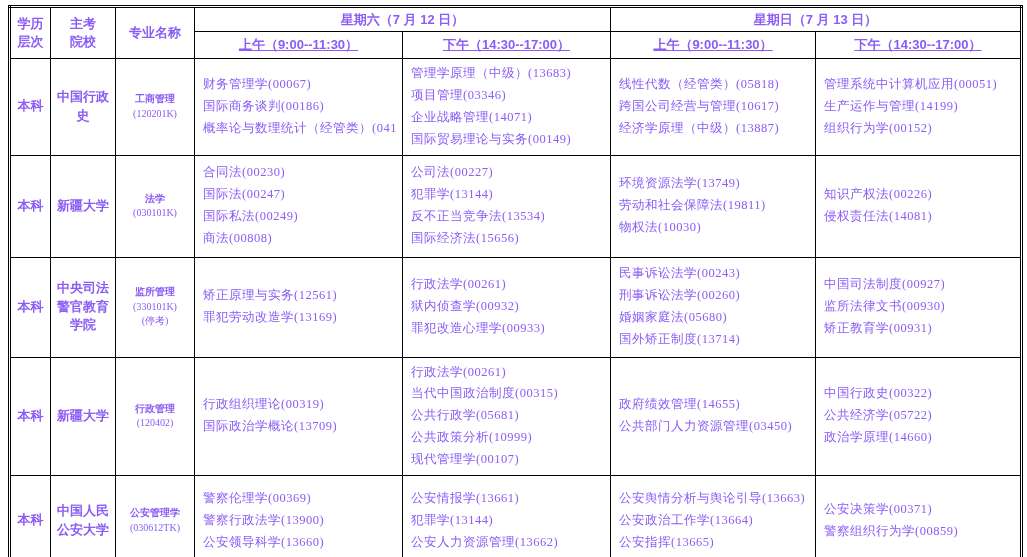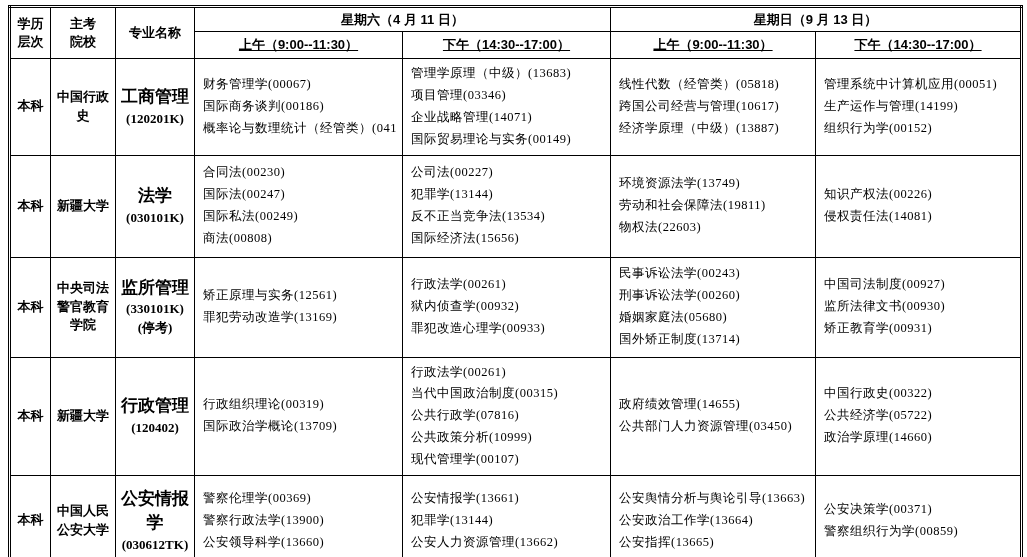--- a/index.html
+++ b/index.html
@@ -1,42 +1,42 @@
 <!DOCTYPE html>
 <html><head>
 <meta charset="utf-8">
 <style>
   html,body{margin:0;padding:0;background:#fff;}
   .page{
     width:1027px;height:557px;box-sizing:border-box;
     padding:5px 7px 5px 8px;background:#fff;
-    font-family:"Liberation Serif","DejaVu Serif",serif;color:#000000;
+    font-family:"Liberation Serif","DejaVu Serif",serif;color:#8b5cf6;
   }
   table.schedule{
     border-collapse:collapse;table-layout:fixed;
     width:1012px;height:547px;
     border:3px double #000;
   }
   th,td{border:1px solid #000;vertical-align:middle;box-sizing:border-box;padding:2px 4px;}
   thead th{
     font-family:"Liberation Sans","DejaVu Sans",sans-serif;
     font-weight:bold;font-size:13px;text-align:center;
     white-space:pre-line;line-height:1.35;padding:1px 2px;
   }
   tr.day-row{height:25px;}
   tr.session-row{height:27px;text-decoration:underline;}
   td.meta{
     font-family:"Liberation Sans","DejaVu Sans",sans-serif;
     font-weight:bold;font-size:13px;text-align:center;line-height:1.45;
   }
-  td.major .major-name{font-size:17px;}
+  td.major .major-name{font-size:10px;}
   td.major .major-code,
   td.major .major-note{
     font-family:"Liberation Serif","DejaVu Serif",serif;
-    font-weight:bold;font-size:13px;
+    font-weight:normal;font-size:10px;
   }
   td.session{
     font-size:12.5px;text-align:left;vertical-align:middle;
     padding:4px 6px 4px 8px;letter-spacing:0.5px;
   }
   .course{line-height:1.75;white-space:nowrap;overflow:hidden;}
   tbody tr:nth-child(1){height:95px;}
   tbody tr:nth-child(2){height:102px;}
   tbody tr:nth-child(3){height:100px;}
   tbody tr:nth-child(4){height:106px;}
@@ -56,22 +56,22 @@
       <col style="width:205px">
       <col style="width:206px">
     </colgroup>
     <thead>
       <tr class="day-row">
         <th rowspan="2">学历
 层次</th>
         <th rowspan="2">主考
 院校</th>
         <th rowspan="2">专业名称</th>
-        <th colspan="2">星期六（4 月 11 日）</th>
-        <th colspan="2">星期日（9 月 13 日）</th>
+        <th colspan="2">星期六（7 月 12 日）</th>
+        <th colspan="2">星期日（7 月 13 日）</th>
       </tr>
       <tr class="session-row">
         <th>上午（9:00--11:30）</th>
         <th>下午（14:30--17:00）</th>
         <th>上午（9:00--11:30）</th>
         <th>下午（14:30--17:00）</th>
       </tr>
     </thead>
     <tbody>
         <tr>
@@ -118,21 +118,21 @@
           </td>
           <td class="session">
             <div class="course">公司法(00227)</div>
             <div class="course">犯罪学(13144)</div>
             <div class="course">反不正当竞争法(13534)</div>
             <div class="course">国际经济法(15656)</div>
           </td>
           <td class="session">
             <div class="course">环境资源法学(13749)</div>
             <div class="course">劳动和社会保障法(19811)</div>
-            <div class="course">物权法(22603)</div>
+            <div class="course">物权法(10030)</div>
           </td>
           <td class="session">
             <div class="course">知识产权法(00226)</div>
             <div class="course">侵权责任法(14081)</div>
           </td>
         </tr>
         <tr>
           <td class="meta">本科</td>
           <td class="meta">中央司法警官教育学院</td>
           <td class="meta major">
@@ -168,39 +168,39 @@
             <div class="major-name">行政管理</div>
             <div class="major-code">(120402)</div>
           </td>
           <td class="session">
             <div class="course">行政组织理论(00319)</div>
             <div class="course">国际政治学概论(13709)</div>
           </td>
           <td class="session">
             <div class="course">行政法学(00261)</div>
             <div class="course">当代中国政治制度(00315)</div>
-            <div class="course">公共行政学(07816)</div>
+            <div class="course">公共行政学(05681)</div>
             <div class="course">公共政策分析(10999)</div>
             <div class="course">现代管理学(00107)</div>
           </td>
           <td class="session">
             <div class="course">政府绩效管理(14655)</div>
             <div class="course">公共部门人力资源管理(03450)</div>
           </td>
           <td class="session">
             <div class="course">中国行政史(00322)</div>
             <div class="course">公共经济学(05722)</div>
             <div class="course">政治学原理(14660)</div>
           </td>
         </tr>
         <tr>
           <td class="meta">本科</td>
           <td class="meta">中国人民公安大学</td>
           <td class="meta major">
-            <div class="major-name">公安情报学</div>
+            <div class="major-name">公安管理学</div>
             <div class="major-code">(030612TK)</div>
           </td>
           <td class="session">
             <div class="course">警察伦理学(00369)</div>
             <div class="course">警察行政法学(13900)</div>
             <div class="course">公安领导科学(13660)</div>
           </td>
           <td class="session">
             <div class="course">公安情报学(13661)</div>
             <div class="course">犯罪学(13144)</div>

